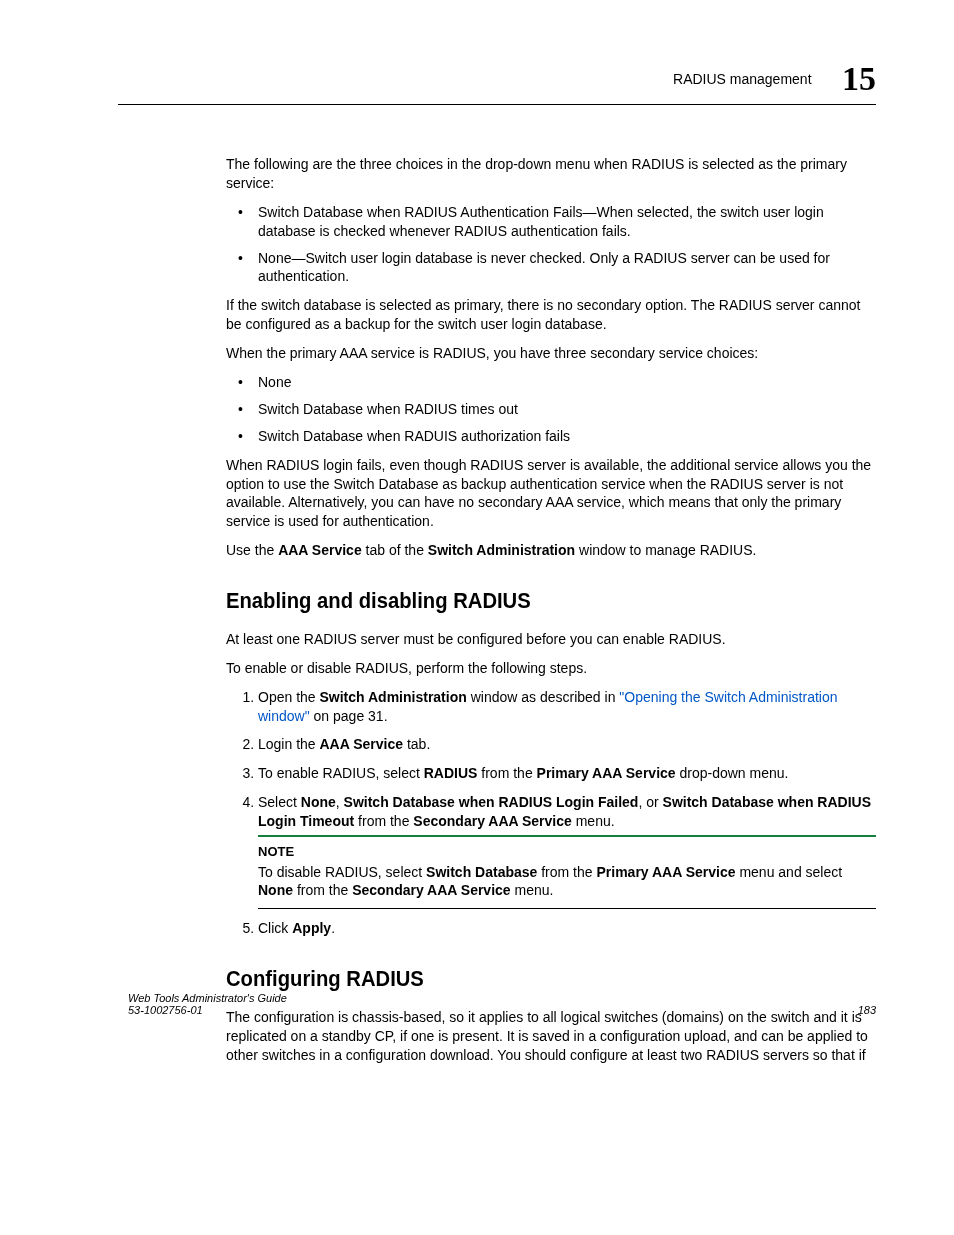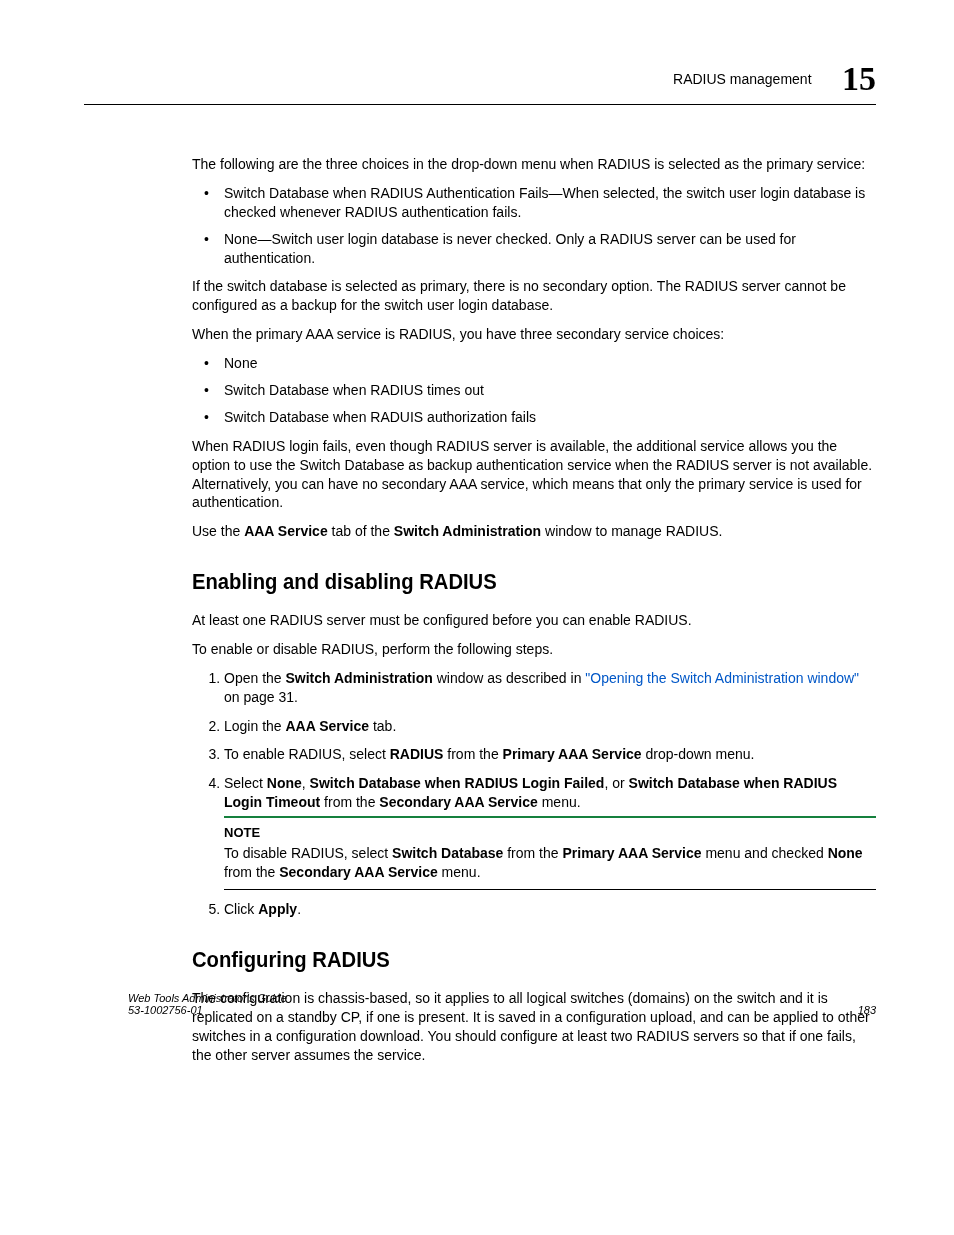--- a/index.html
+++ b/index.html
@@ -7,21 +7,21 @@
     padding: 0;
     font-family: Arial, Helvetica, sans-serif;
     background: #ffffff;
     color: #000000;
   }
   .page {
     width: 954px;
     height: 1066px;
     position: relative;
     box-sizing: border-box;
-    padding: 60px 78px 40px 84px;
+    padding: 60px 78px 40px 118px;
   }
   .running-header {
     text-align: right;
     margin-top: 0;
     margin-bottom: 50px;
     padding-right: 0;
   }
   .running-header .label {
     font-size: 14px;
     color: #000;
@@ -158,21 +158,21 @@
       </li>
       <li>
         <span>To enable RADIUS, select </span><b>RADIUS</b><span> from the </span><b>Primary AAA Service</b><span> drop-down menu.</span>
       </li>
       <li>
         <span>Select </span><b>None</b><span>, </span><b>Switch Database when RADIUS Login Failed</b><span>, or </span><b>Switch Database when RADIUS Login Timeout</b><span> from the </span><b>Secondary AAA Service</b><span> menu.</span>
 
         <div class="notebox">
           <div class="note-label">NOTE</div>
           <div>
-            <span>To disable RADIUS, select </span><b>Switch Database</b><span> from the </span><b>Primary AAA Service</b><span> menu and checked </span><b>None</b><span> from the </span><b>Secondary AAA Service</b><span> menu.</span>
+            <span>To disable RADIUS, select </span><b>Switch Database</b><span> from the </span><b>Primary AAA Service</b><span> menu and select </span><b>None</b><span> from the </span><b>Secondary AAA Service</b><span> menu.</span>
           </div>
         </div>
       </li>
       <li>
         <span>Click </span><b>Apply</b><span>.</span>
       </li>
     </ol>
 
     <h2 class="section">Configuring RADIUS</h2>
 

